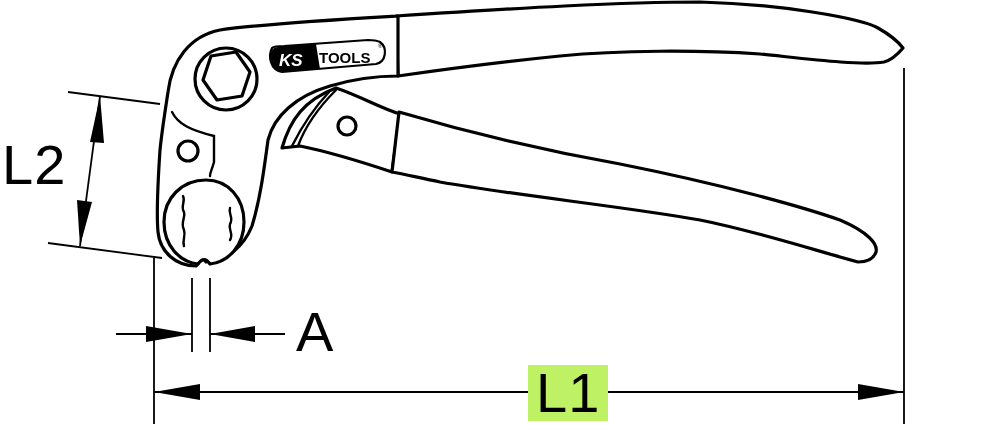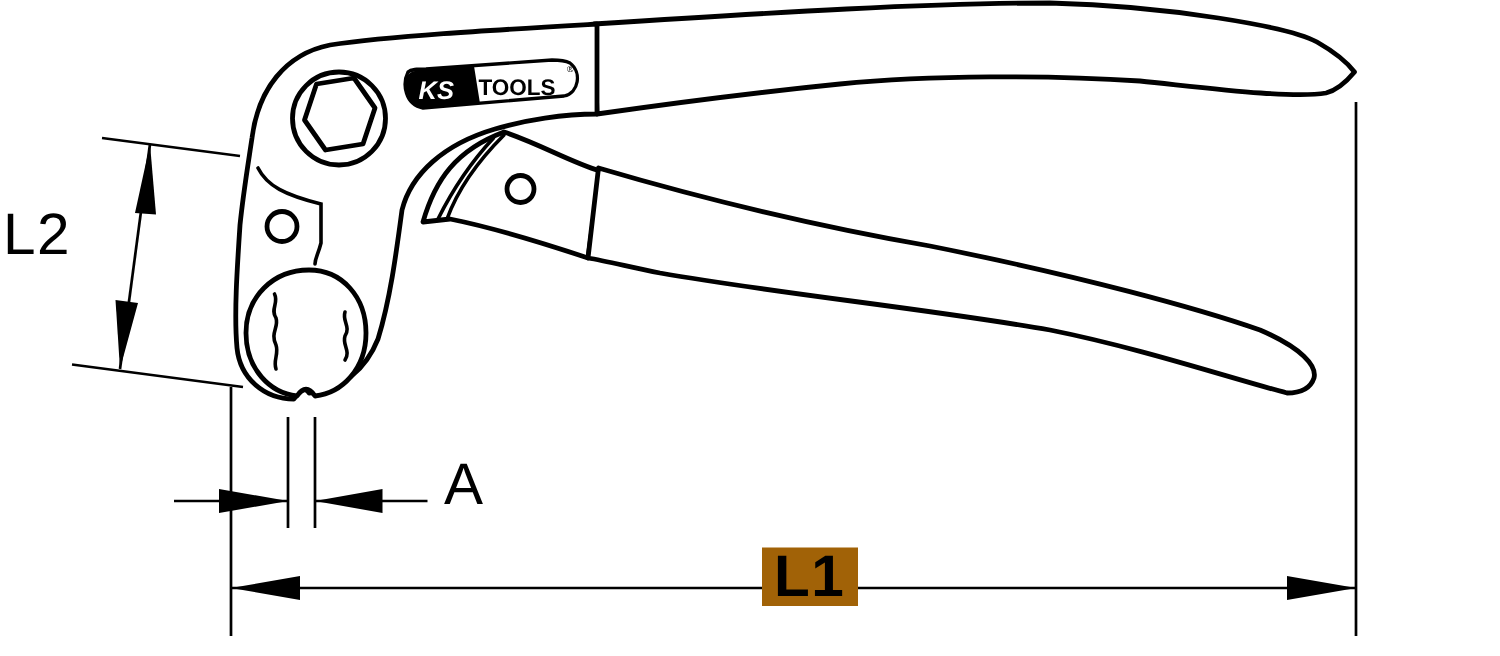--- a/index.html
+++ b/index.html
@@ -4,24 +4,24 @@
   <style>
     html, body { margin: 0; padding: 0; background: #ffffff; }
     body { width: 1000px; height: 437px; overflow: hidden; position: relative;
            font-family: "Liberation Sans", sans-serif; }
     #drawing { position: absolute; left: 0; top: 0; width: 1000px; height: 437px; }
     .outline { fill: #ffffff; stroke: #000000; stroke-width: 3.2; stroke-linejoin: round; stroke-linecap: round; }
     .thin { fill: none; stroke: #000000; stroke-width: 2.4; stroke-linecap: round; }
     .dim { fill: none; stroke: #000000; stroke-width: 1.8; }
     .arrow { fill: #000000; stroke: none; }
     .dim-label { position: absolute; color: #000; font-family: "Liberation Sans", sans-serif;
-                 font-size: 39px; line-height: 1; letter-spacing: 1px; }
+                 font-size: 56px; line-height: 1; letter-spacing: 1px; }
     #label-l2 { left: 2px; top: 137px; }
     #label-a  { left: 296px; top: 304px; }
-    #label-l1 { left: 508px; top: 365px; background: #a16207; padding: 0 8px; font-weight: bold; }
+    #label-l1 { left: 528px; top: 365px; background: #bef264; padding: 0 8px; }
     .logo-text { font-family: "Liberation Sans", sans-serif; font-weight: bold; }
   </style>
 </head>
 <body>
 
 <svg id="drawing" viewBox="0 0 1000 437" xmlns="http://www.w3.org/2000/svg">
 
   <path class="outline" d="M396,16 C520,8 620,2 700,2 C780,4 860,18 878,28 C892,36 900,44 903,48 C898,54 892,60 884,62
            C860,66 800,58 760,54 C700,50 620,50 560,56 C500,62 440,70 398,76 Z"></path>
 

